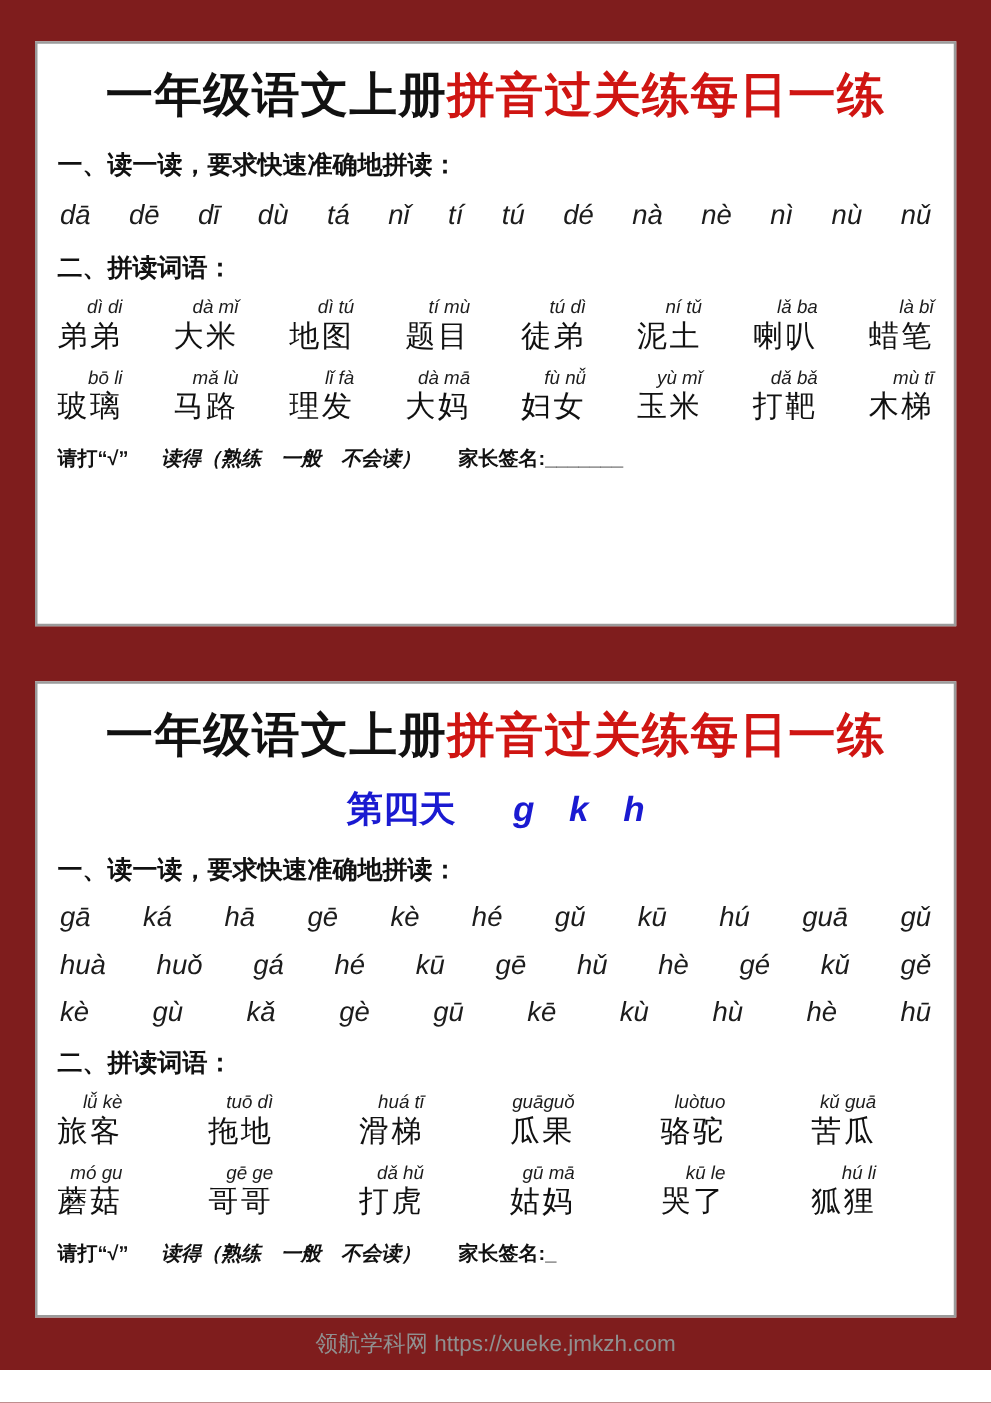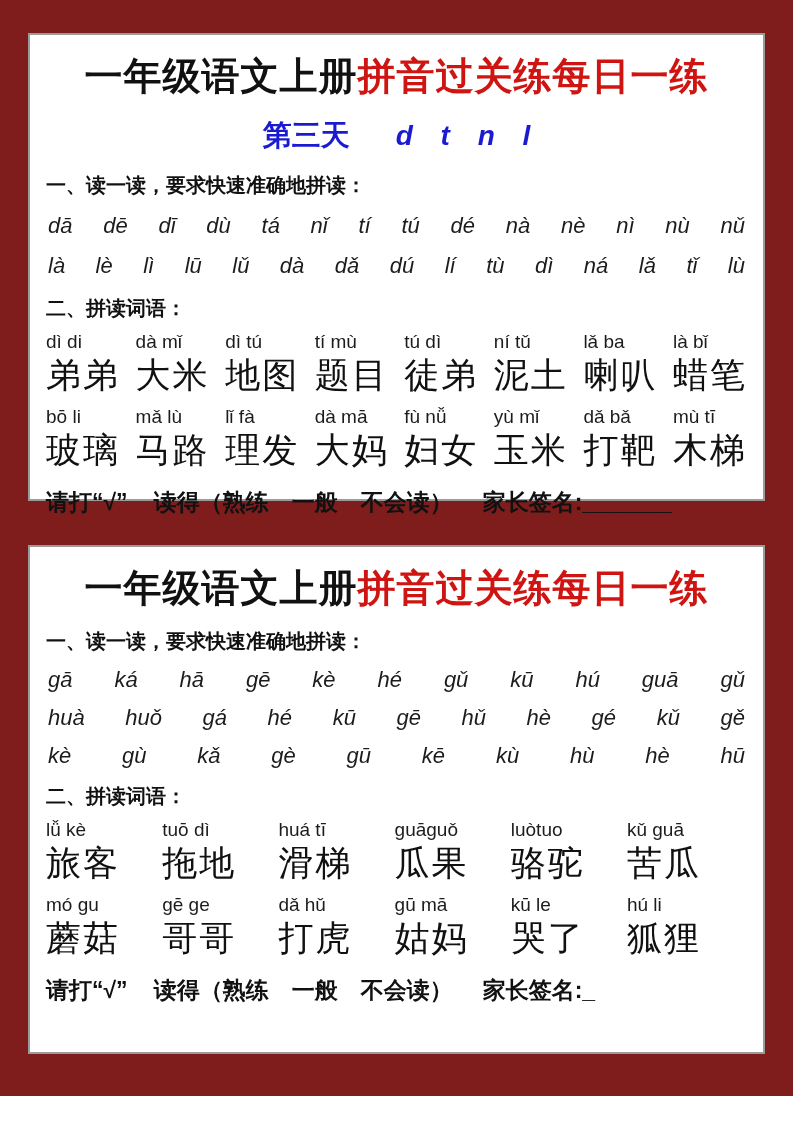--- a/index.html
+++ b/index.html
@@ -78,43 +78,45 @@
 
   .word-rows { margin-top:8px; }
   .word-row {
     display:flex;
     justify-content:space-between;
     margin-top:10px;
   }
   .word-row.narrow { padding-right:46px; }
   .word-cell { text-align:left; }
   .word-py {
-    font-size:19px;
+    font-style:italic;
+    font-size:15px;
     color:#1c1c1c;
     white-space:nowrap;
     line-height:1.1;
+    text-align:right;
   }
   .word-hz {
-    font-size:35px;
+    font-size:24px;
     color:#111111;
     white-space:nowrap;
     line-height:1.25;
     letter-spacing:2px;
   }
 
   .card-footer {
     display:flex;
     align-items:baseline;
     margin-top:16px;
-    font-size:23px;
+    font-size:16px;
     font-weight:bold;
     color:#111111;
     white-space:nowrap;
   }
-  .footer-mid  { margin-left:26px; }
+  .footer-mid  { margin-left:26px;font-style:italic; }
   .footer-sign { margin-left:30px; }
   .footer-line {
     font-weight:bold;
     letter-spacing:0;
     white-space:pre;
     text-align:center;
   }
 
   .watermark {
     position:absolute;
@@ -126,59 +128,39 @@
   }
 </style>
 </head>
 <body>
 
 <div class="page">
 
   <div class="card card-1">
     <div class="card-title">
       <span class="title-black">一年级语文上册</span><span class="title-red">拼音过关练每日一练</span>
-    </div>
-    <div class="card-subtitle">
-      <span class="day-label">第三天</span><span class="day-letters">d t n l</span>
     </div>
     <div class="section-heading">一、读一读，要求快速准确地拼读：</div>
     <div class="py-rows">
       <div class="py-row">
           <span class="py-syll">dā</span>
           <span class="py-syll">dē</span>
           <span class="py-syll">dī</span>
           <span class="py-syll">dù</span>
           <span class="py-syll">tá</span>
           <span class="py-syll">nǐ</span>
           <span class="py-syll">tí</span>
           <span class="py-syll">tú</span>
           <span class="py-syll">dé</span>
           <span class="py-syll">nà</span>
           <span class="py-syll">nè</span>
           <span class="py-syll">nì</span>
           <span class="py-syll">nù</span>
           <span class="py-syll">nǔ</span>
         </div>
-      <div class="py-row">
-          <span class="py-syll">là</span>
-          <span class="py-syll">lè</span>
-          <span class="py-syll">lì</span>
-          <span class="py-syll">lū</span>
-          <span class="py-syll">lǔ</span>
-          <span class="py-syll">dà</span>
-          <span class="py-syll">dǎ</span>
-          <span class="py-syll">dú</span>
-          <span class="py-syll">lí</span>
-          <span class="py-syll">tù</span>
-          <span class="py-syll">dì</span>
-          <span class="py-syll">ná</span>
-          <span class="py-syll">lǎ</span>
-          <span class="py-syll">tǐ</span>
-          <span class="py-syll">lù</span>
-        </div>
     </div>
     <div class="section-heading">二、拼读词语：</div>
     <div class="word-rows">
       <div class="word-row">
           <div class="word-cell">
             <div class="word-py">dì di</div>
             <div class="word-hz">弟弟</div>
           </div>
           <div class="word-cell">
             <div class="word-py">dà mǐ</div>
@@ -248,20 +230,23 @@
       <span class="footer-prefix">请打“√”</span>
       <span class="footer-mid">读得（熟练　一般　不会读）</span>
       <span class="footer-sign">家长签名:</span>
       <span class="footer-line">_______</span>
     </div>
   </div>
 
   <div class="card card-2">
     <div class="card-title">
       <span class="title-black">一年级语文上册</span><span class="title-red">拼音过关练每日一练</span>
+    </div>
+    <div class="card-subtitle">
+      <span class="day-label">第四天</span><span class="day-letters">g k h</span>
     </div>
     <div class="section-heading">一、读一读，要求快速准确地拼读：</div>
     <div class="py-rows">
       <div class="py-row">
           <span class="py-syll">gā</span>
           <span class="py-syll">ká</span>
           <span class="py-syll">hā</span>
           <span class="py-syll">gē</span>
           <span class="py-syll">kè</span>
           <span class="py-syll">hé</span>
@@ -353,13 +338,14 @@
         </div>
     </div>
     <div class="card-footer">
       <span class="footer-prefix">请打“√”</span>
       <span class="footer-mid">读得（熟练　一般　不会读）</span>
       <span class="footer-sign">家长签名:</span>
       <span class="footer-line">_</span>
     </div>
   </div>
 
+  <div class="watermark">领航学科网 https://xueke.jmkzh.com</div>
 </div>
 
 </body></html>

